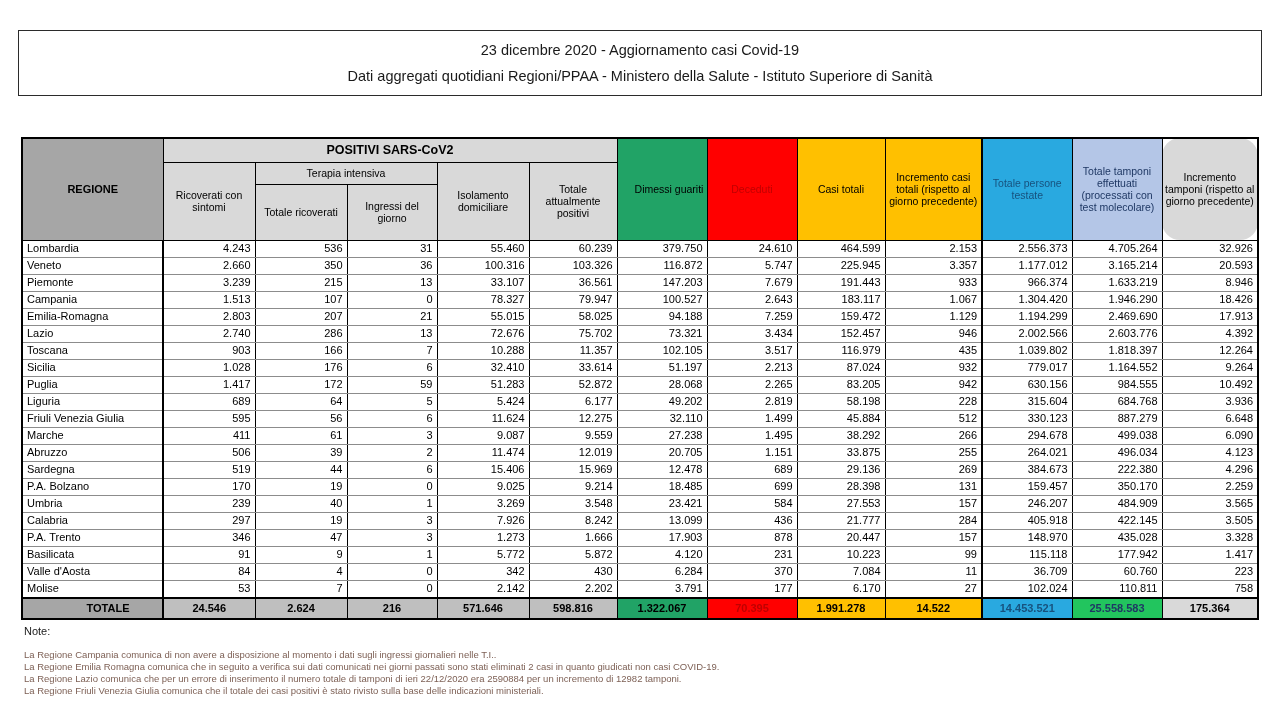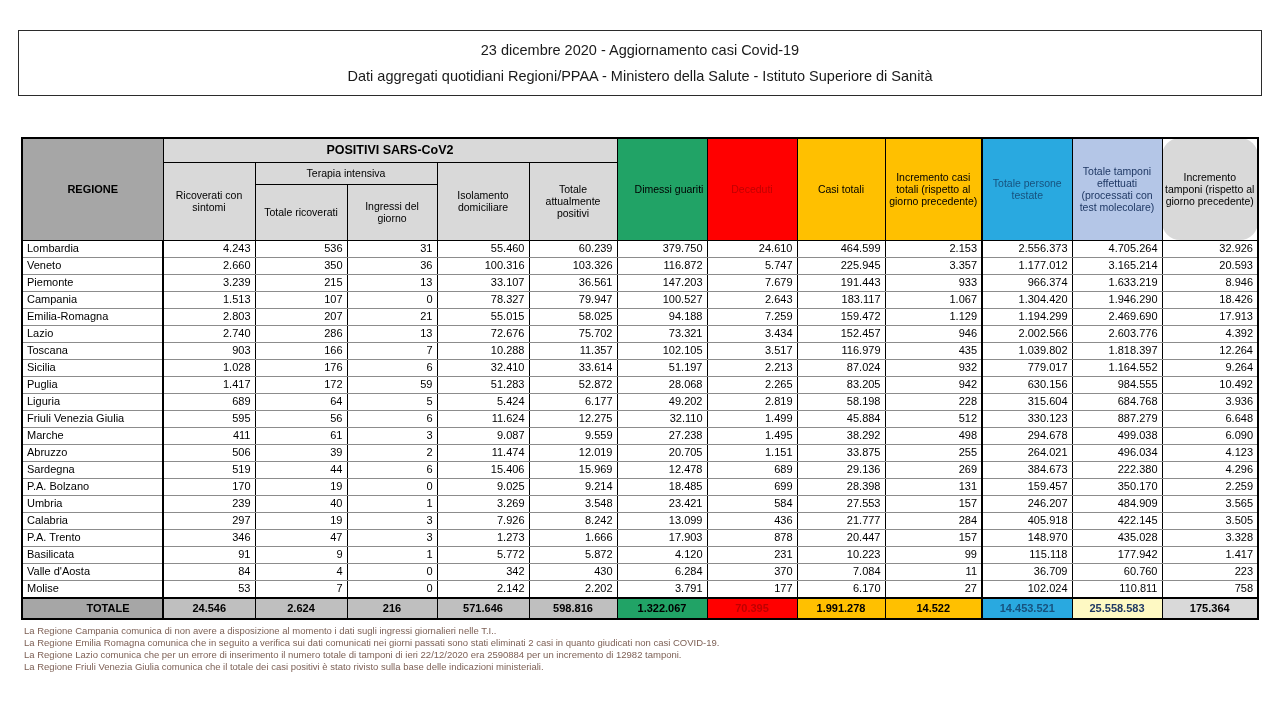--- a/index.html
+++ b/index.html
@@ -37,21 +37,21 @@
   th.sep-left,td.sep-left{border-left:2px solid #000;}
 
   tfoot td{border:1px solid #000;border-top:2px solid #000;font-size:11px;
            font-weight:bold;height:19px;padding:0 4px;text-align:center;line-height:1;}
   td.t-label{background:#a6a6a6;text-align:center;border-right:2px solid #000;padding-left:35px;}
   td.t-gray{background:#bfbfbf;}
   td.t-green{background:#21a366;}
   td.t-red{background:#ff0000;color:#c00000;}
   td.t-gold{background:#ffc000;}
   td.t-blue{background:#29a9e0;color:#17527e;}
-  td.t-peri{background:#fef9c3;color:#1f3864;}
+  td.t-peri{background:#22c55e;color:#1f3864;}
   td.t-ltgray{background:#d9d9d9;}
 
   
   .notes{position:absolute;left:24px;top:625px;width:1200px;}
   .notes .heading{font-size:11px;color:#1a1a1a;margin-bottom:12px;}
   .notes .item{font-size:9.5px;line-height:12px;color:#7e6156;}
 </style>
 </head>
 <body>
 
@@ -270,21 +270,21 @@
         <tr>
           <td class="region">Marche</td>
           <td>411</td>
           <td>61</td>
           <td>3</td>
           <td>9.087</td>
           <td>9.559</td>
           <td>27.238</td>
           <td>1.495</td>
           <td>38.292</td>
-          <td>498</td>
+          <td>266</td>
           <td class="sep-left">294.678</td>
           <td>499.038</td>
           <td>6.090</td>
         </tr>
         <tr>
           <td class="region">Abruzzo</td>
           <td>506</td>
           <td>39</td>
           <td>2</td>
           <td>11.474</td>
@@ -431,19 +431,20 @@
         <td class="t-gold">1.991.278</td>
         <td class="t-gold">14.522</td>
         <td class="t-blue sep-left">14.453.521</td>
         <td class="t-peri">25.558.583</td>
         <td class="t-ltgray">175.364</td>
       </tr>
     </tfoot>
   </table>
 
   <div class="notes">
+    <div class="heading">Note:</div>
     <div class="item">La Regione Campania comunica di non avere a disposizione al momento i dati sugli ingressi giornalieri nelle T.I..</div>
     <div class="item">La Regione Emilia Romagna comunica che in seguito a verifica sui dati comunicati nei giorni passati sono stati eliminati 2 casi in quanto giudicati non casi COVID-19.</div>
     <div class="item">La Regione Lazio comunica che per un errore di inserimento il numero totale di tamponi di ieri 22/12/2020 era 2590884 per un incremento di 12982 tamponi.</div>
     <div class="item">La Regione Friuli Venezia Giulia comunica che il totale dei casi positivi è stato rivisto sulla base delle indicazioni ministeriali.</div>
   </div>
 
 </div>
 
 </body></html>

